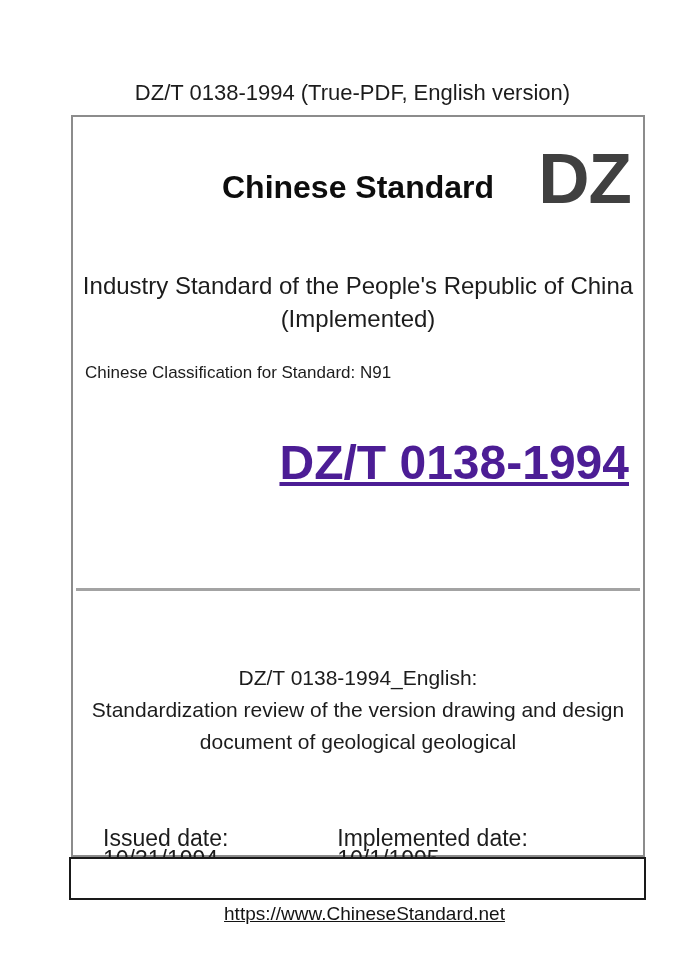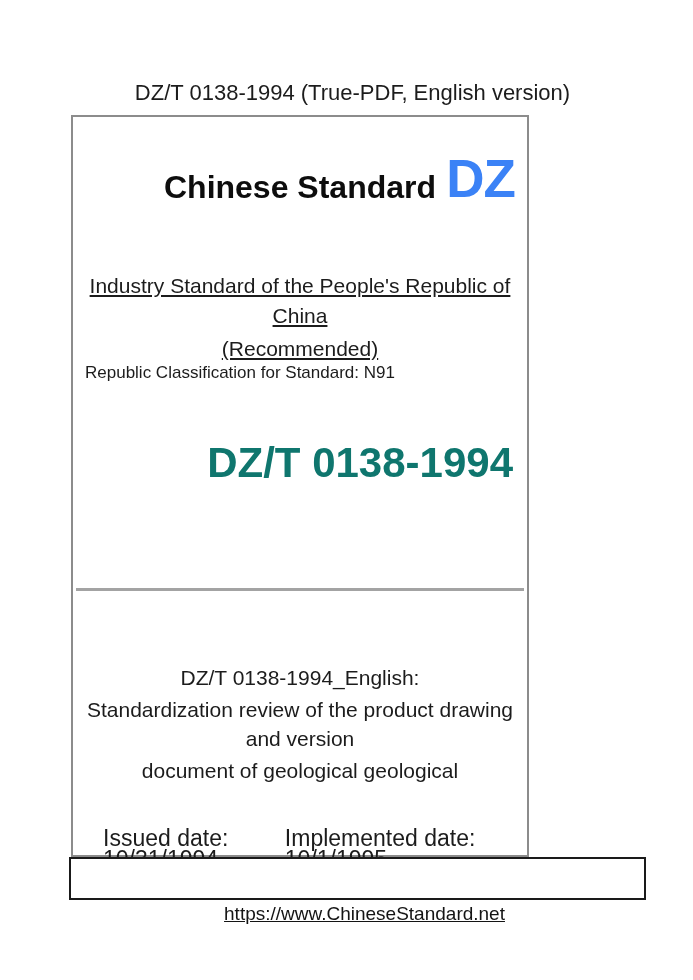--- a/index.html
+++ b/index.html
@@ -25,67 +25,67 @@
     top: 68px; left: 0; right: 0;
     text-align: center;
     font-size: 22px;
     line-height: 26px;
     color: var(--text-color);
   }
 
   .outer-box {
     position: absolute;
     left: 59px; top: 103px;
-    width: 458px; height: 742px;
+    width: 574px; height: 742px;
     border: 2px solid var(--border-gray);
     background: #ffffff;
   }
 
   .brand-title {
     position: absolute;
     top: 48px; left: 0; right: 0;
     text-align: center;
     font-size: 32px;
     font-weight: bold;
     line-height: 38px;
     color: #0d0d0d;
   }
   .brand-code {
     position: absolute;
     top: 31px; right: 9px;
-    font-size: 53px;
+    font-size: 71px;
     font-weight: bold;
     line-height: 56px;
     letter-spacing: -1px;
-    color: #3b82f6;
+    color: #404040;
   }
 
   .type-block {
     position: absolute;
     top: 148px; left: 0; right: 0;
     text-align: center;
-    font-size: 21px;
+    font-size: 24px;
     line-height: 30px;
-    text-decoration: underline;
   }
 
   .classification {
     position: absolute;
     top: 242px; left: 9px;
     font-size: 17px;
     line-height: 21px;
   }
 
   .std-number {
     position: absolute;
     top: 318px; right: 11px;
-    font-size: 42px;
+    font-size: 48px;
     font-weight: bold;
     line-height: 50px;
-    color: #0f766e;
+    color: #4c1d95;
+    text-decoration: underline;
   }
 
   .divider {
     position: absolute;
     top: 468px; left: 0; right: 0;
     height: 3px;
     background: var(--divider-gray);
   }
 
   .title-block {
@@ -135,32 +135,32 @@
   <div class="doc-header">DZ/T 0138-1994 (True-PDF, English version)</div>
 
   <div class="outer-box">
 
     <div class="brand-title">Chinese Standard</div>
 
     <div class="brand-code">DZ</div>
 
     <div class="type-block">
       <div>Industry Standard of the People's Republic of China</div>
-      <div>(Recommended)</div>
+      <div>(Implemented)</div>
     </div>
 
-    <div class="classification">Republic Classification for Standard: N91</div>
+    <div class="classification">Chinese Classification for Standard: N91</div>
 
     <div class="std-number">DZ/T 0138-1994</div>
 
     <div class="divider"></div>
 
     <div class="title-block">
       <div>DZ/T 0138-1994_English:</div>
-      <div>Standardization review of the product drawing and version</div>
+      <div>Standardization review of the version drawing and design</div>
       <div>document of geological geological</div>
     </div>
 
     <div class="dates-row">
       <span>Issued date: 10/31/1994</span>
       <span>Implemented date: 10/1/1995</span>
     </div>
 
   </div>
 

